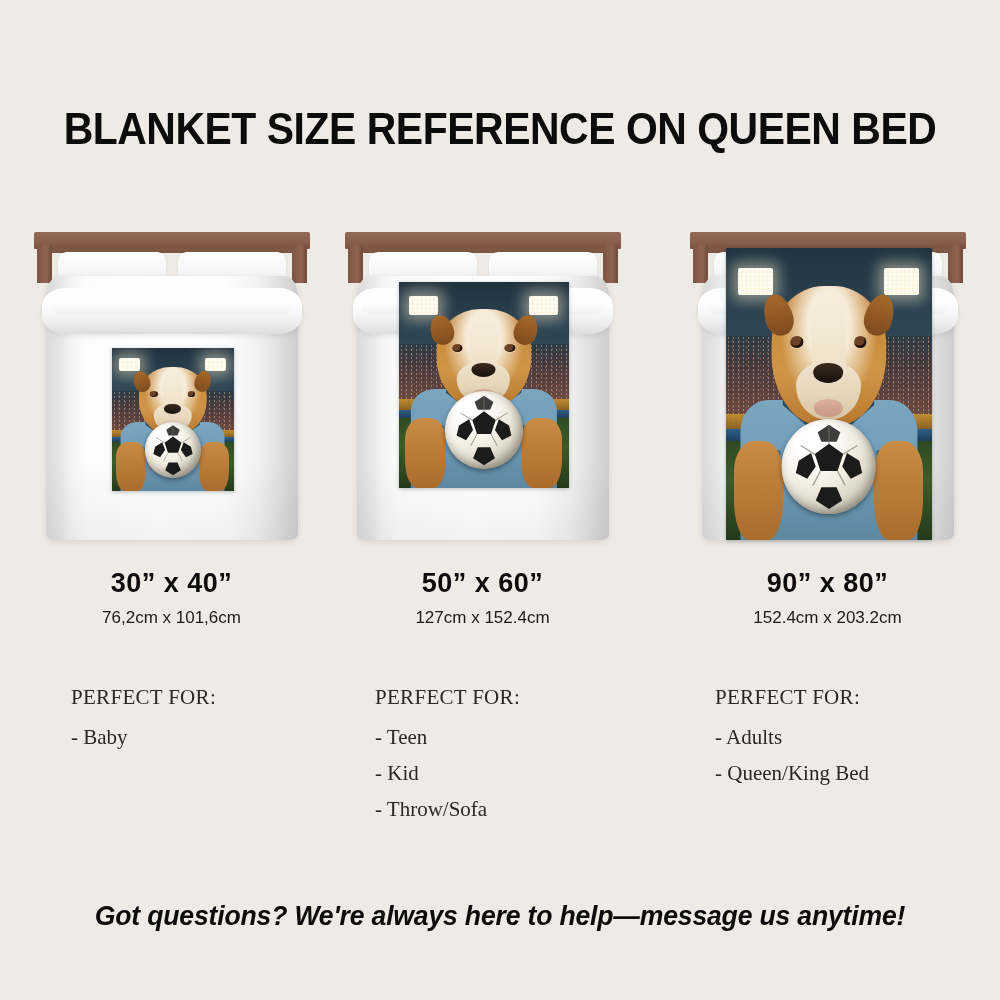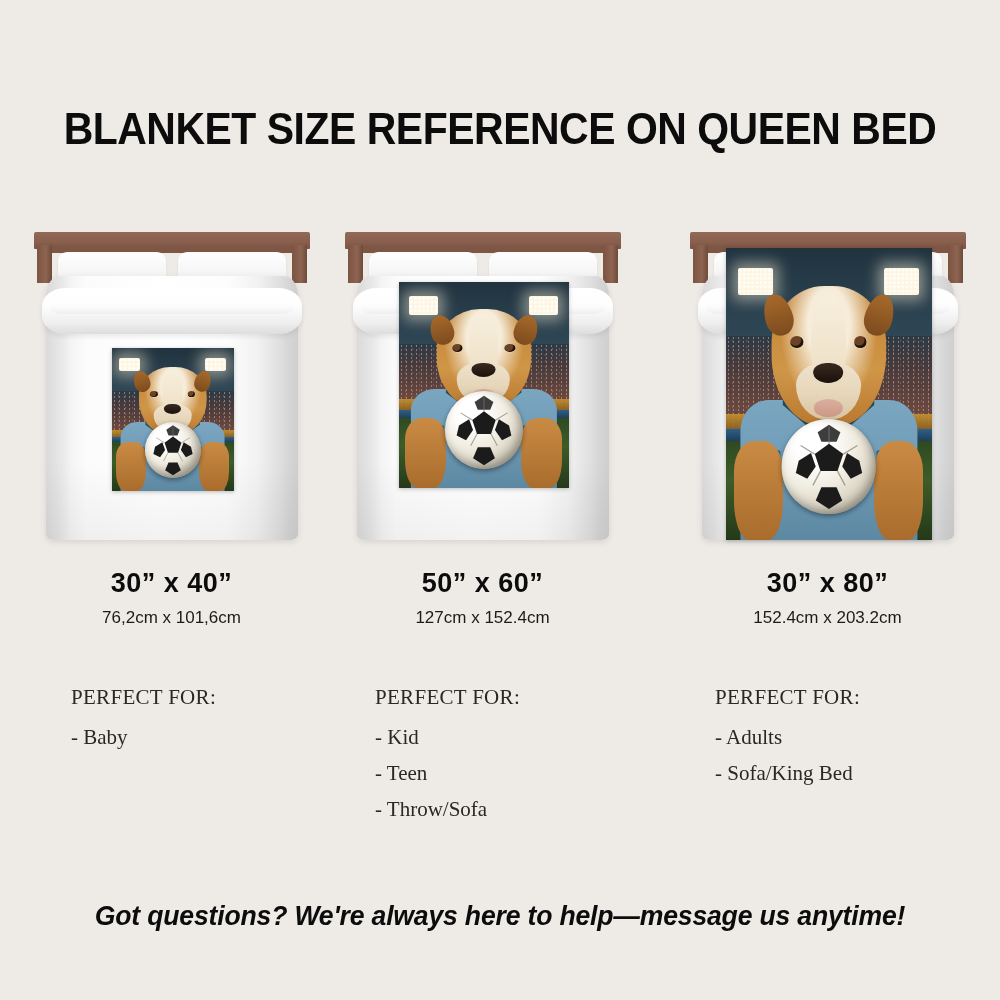--- a/index.html
+++ b/index.html
@@ -503,22 +503,22 @@
         </div>
       </div>
     </div>
 
     <div class="size-in">50” x 60”</div>
     <div class="size-cm">127cm x 152.4cm</div>
 
     <div class="perfect">
       <div class="perfect-head">PERFECT FOR:</div>
       <ul>
+        <li>- Teen</li>
         <li>- Kid</li>
-        <li>- Teen</li>
         <li>- Throw/Sofa</li>
       </ul>
     </div>
   </div>
 
   <div class="col col-2">
     <div class="bed">
       <div class="rail-top"></div>
       <div class="post l"></div>
       <div class="post r"></div>
@@ -563,27 +563,27 @@
               <polygon points="42,72 58,72 64,86 50,95 36,86" fill="#1b1b1b"></polygon>
               <g stroke="#7e7768" stroke-width="1.4" fill="none" opacity="0.65">
                 <path d="M50,26 L50,8 M65,37 L80,28 M35,37 L20,28 M41,55 L33,70 M59,55 L67,70"></path>
               </g>
             </svg>
           </div>
         </div>
       </div>
     </div>
 
-    <div class="size-in">30” x 80”</div>
+    <div class="size-in">90” x 80”</div>
     <div class="size-cm">152.4cm x 203.2cm</div>
 
     <div class="perfect">
       <div class="perfect-head">PERFECT FOR:</div>
       <ul>
         <li>- Adults</li>
-        <li>- Sofa/King Bed</li>
+        <li>- Queen/King Bed</li>
       </ul>
     </div>
   </div>
 
 </div>
 
 <div class="footer">Got questions? We're always here to help—message us anytime!</div>
 
 </body></html>

